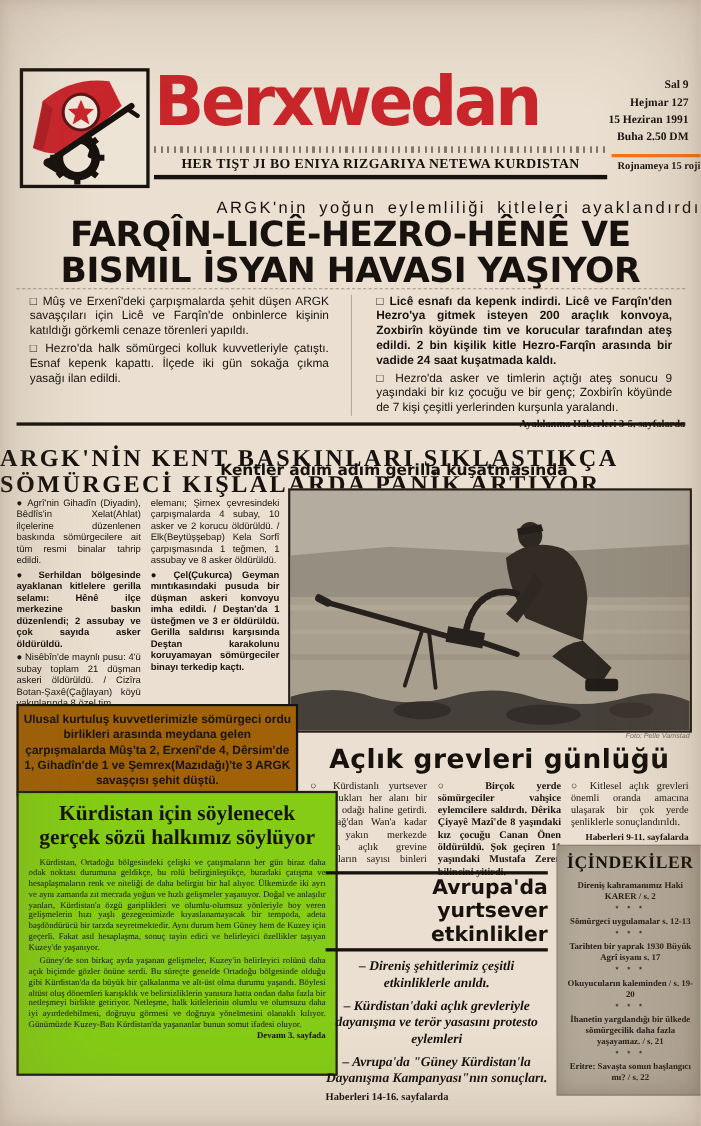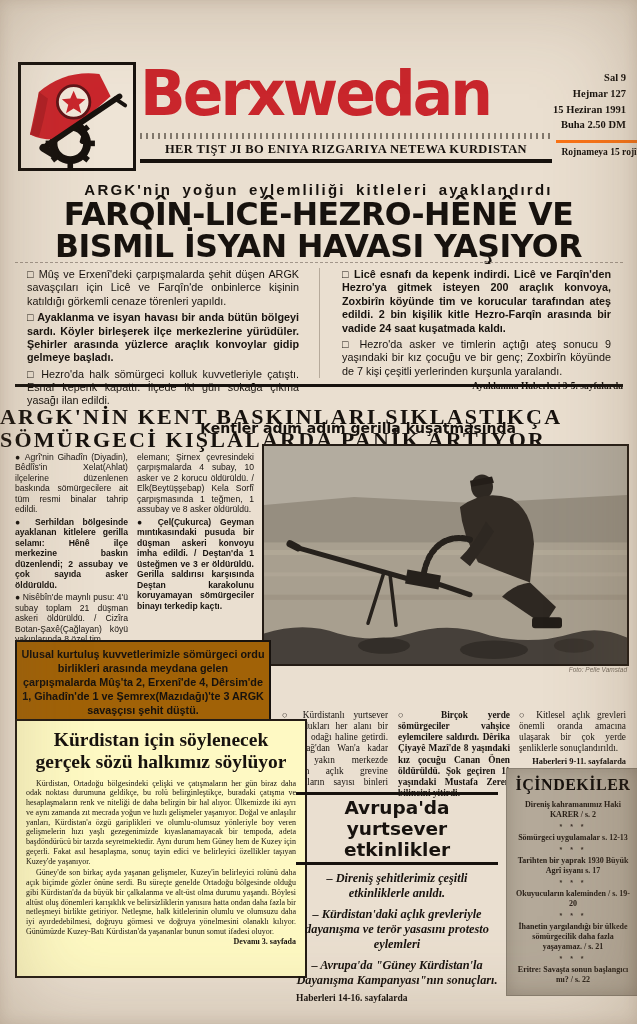--- a/index.html
+++ b/index.html
@@ -26,21 +26,21 @@
     letter-spacing:-3px; color:#c9262c; transform:scaleY(1.04); transform-origin:top left; white-space:nowrap;}
   .issue-info{left:540px; top:70px; width:86px; text-align:right; font-size:10.5px; font-weight:bold; line-height:1.5;}
   .freq-note{left:556px; top:140px; width:86px; text-align:right; font-size:9.5px; font-weight:bold;
     border-top:3px solid #f97316; padding-top:4px;}
   .tag-block{left:140px; top:133px; width:412px;}
   .hatch{height:6px; background:repeating-linear-gradient(90deg,#6f665b 0 2px,transparent 2px 6px); opacity:.85;}
   .tagline{font-size:12.5px; font-weight:bold; text-align:center; letter-spacing:.4px; padding:3px 0 2px;}
   .tag-bar{height:4px; background:#17120e;}
 
   
-  .kicker1{left:0; top:181px; width:637px; text-align:center; font-size:15px; font-weight:bold;
+  .kicker1{left:0; top:181px; width:637px; text-align:right; font-size:15px; font-weight:normal;
     letter-spacing:2.2px; word-spacing:4px;}
   .headline1{left:0; top:199px; width:637px; text-align:center; font-size:31.5px; line-height:1.0;
     letter-spacing:-.5px;}
   .lead-div{left:15px; top:262px; width:608px;}
   .lead-col{top:268px; width:296px; font-size:10.8px; line-height:1.24;}
   .lead-col p{margin:0 12px 3px;}
   .col-left{left:15px;}
   .col-right{left:330px; width:293px;}
   .lead-vrule{left:319px; top:268px; width:1px; height:110px; background:#b6aa9b;}
   .refer{font-size:9.5px; font-weight:bold; text-align:right; font-family:"Liberation Serif", serif;}
@@ -63,30 +63,30 @@
 
   
   .aclik-title{left:278px; top:676px; width:352px; text-align:center; font-size:24px; letter-spacing:.5px;}
   .h-col{top:710px; font-family:"Liberation Serif", serif; font-size:9.3px; line-height:1.2;}
   .h-c1{left:282px; width:106px;}
   .h-c2{left:398px; width:112px;}
   .h-c3{left:519px; width:107px;}
   .h-refer{left:519px; top:757px; width:107px; text-align:right; font-size:8.4px;}
 
   
-  .edit-box{left:15px; top:719px; width:270px; height:243px; border:2.5px solid #241c15; padding:6px 9px; background:#fef9c3;}
+  .edit-box{left:15px; top:719px; width:270px; height:243px; border:2.5px solid #241c15; padding:6px 9px; background:#84cc16;}
   .edit-title{font-family:"Liberation Serif", serif; font-weight:bold; font-size:19.5px; line-height:1.12; text-align:center; margin:2px 0 6px;}
   .edit-body{font-family:"Liberation Serif", serif; font-size:8px; line-height:1.22; text-align:justify;}
   .edit-body .para{display:block; text-indent:10px; margin-bottom:2px;}
   .cont{font-weight:bold; float:right;}
 
   
   .eu{left:296px; top:792px; width:202px;}
   .eu .bar{height:2.5px; background:#17120e;}
-  .eu-title{text-align:center; font-size:18.5px; line-height:1.15; padding:2px 0;}
+  .eu-title{text-align:right; font-size:18.5px; line-height:1.15; padding:2px 0;}
   .eu-items{font-family:"Liberation Serif", serif; font-style:italic; font-weight:bold;
     font-size:12.3px; line-height:1.25; text-align:center; margin-top:6px;}
   .eu-items div{margin-bottom:5px;}
   .eu-refer{text-align:left; margin-top:2px;}
 
   
   .toc{left:506px; top:768px; width:122px; background:#b4a999; border:1px solid #8a8072;
     padding:7px 5px 10px; text-align:center; box-shadow:inset 0 0 18px rgba(60,50,40,.25);}
   .toc-title{font-family:"Liberation Serif", serif; font-weight:bold; font-size:16px; letter-spacing:.5px; margin-bottom:6px;}
   .toc-item{font-family:"Liberation Serif", serif; font-weight:bold; font-size:8px; line-height:1.25; color:#2a2119;}
@@ -147,21 +147,20 @@
 
   <div class="abs kicker1">ARGK'nin yoğun eylemliliği kitleleri ayaklandırdı</div>
   <div class="abs headline1 heavy">
     <div>FARQÎN-LICÊ-HEZRO-HÊNÊ VE</div>
     <div>BISMIL İSYAN HAVASI YAŞIYOR</div>
   </div>
   <div class="abs lead-div dashed"></div>
 
   <div class="abs lead-col col-left just">
     <p>□ Mûş ve Erxenî'deki çarpışmalarda şehit düşen ARGK savaşçıları için Licê ve Farqîn'de onbinlerce kişinin katıldığı görkemli cenaze törenleri yapıldı.</p>
-    <p class="bold">□ Ayaklanma ve isyan havası bir anda bütün bölgeyi sardı. Köyler birleşerek ilçe merkezlerine yürüdüler. Şehirler arasında yüzlerce araçlık konvoylar gidip gelmeye başladı.</p>
     <p>□ Hezro'da halk sömürgeci kolluk kuvvetleriyle çatıştı. Esnaf kepenk kapattı. İlçede iki gün sokağa çıkma yasağı ilan edildi.</p>
   </div>
   <div class="abs lead-vrule"></div>
   <div class="abs lead-col col-right just">
     <p class="bold">□ Licê esnafı da kepenk indirdi. Licê ve Farqîn'den Hezro'ya gitmek isteyen 200 araçlık konvoya, Zoxbirîn köyünde tim ve korucular tarafından ateş edildi. 2 bin kişilik kitle Hezro-Farqîn arasında bir vadide 24 saat kuşatmada kaldı.</p>
     <p>□ Hezro'da asker ve timlerin açtığı ateş sonucu 9 yaşındaki bir kız çocuğu ve bir genç; Zoxbirîn köyünde de 7 kişi çeşitli yerlerinden kurşunla yaralandı.</p>
     <div class="refer">Ayaklanma Haberleri 3-5. sayfalarda</div>
   </div>
   <div class="abs lead-bar rule"></div>
 
@@ -213,20 +212,21 @@
       <ellipse cx="120" cy="196" rx="26" ry="8" fill="#332e29"></ellipse>
       <ellipse cx="230" cy="200" rx="34" ry="9" fill="#332e29"></ellipse>
       <ellipse cx="310" cy="196" rx="20" ry="7" fill="#3a342e"></ellipse>
     </svg>
   </div>
   <div class="abs photo-caption">Foto: Pelle Vamstad</div>
 
   <div class="abs sum-box">Ulusal kurtuluş kuvvetlerimizle sömürgeci ordu birlikleri arasında meydana gelen çarpışmalarda Mûş'ta 2, Erxenî'de 4, Dêrsim'de 1, Gihadîn'de 1 ve Şemrex(Mazıdağı)'te 3 ARGK savaşçısı şehit düştü.</div>
   <div class="abs savas-refer refer">Savaş Haberleri 6-8. sayfalarda</div>
 
+  <div class="abs aclik-title heavy">Açlık grevleri günlüğü</div>
   <div class="abs h-col h-c1 just">○ Kürdistanlı yurtsever bulundukları her alanı bir direniş odağı haline getirdi. Tekirdağ'dan Wan'a kadar 30'a yakın merkezde yapılan açlık grevine katılanların sayısı binleri buldu.</div>
   <div class="abs h-col h-c2 just bold">○ Birçok yerde sömürgeciler vahşice eylemcilere saldırdı. Dêrika Çiyayê Mazî'de 8 yaşındaki kız çocuğu Canan Önen öldürüldü. Şok geçiren 11 yaşındaki Mustafa Zeren bilincini yitirdi.</div>
   <div class="abs h-col h-c3 just">○ Kitlesel açlık grevleri önemli oranda amacına ulaşarak bir çok yerde şenliklerle sonuçlandırıldı.</div>
   <div class="abs h-refer refer">Haberleri 9-11. sayfalarda</div>
 
   <div class="abs edit-box">
     <div class="edit-title">
       <div>Kürdistan için söylenecek</div>
       <div>gerçek sözü halkımız söylüyor</div>
     </div>

